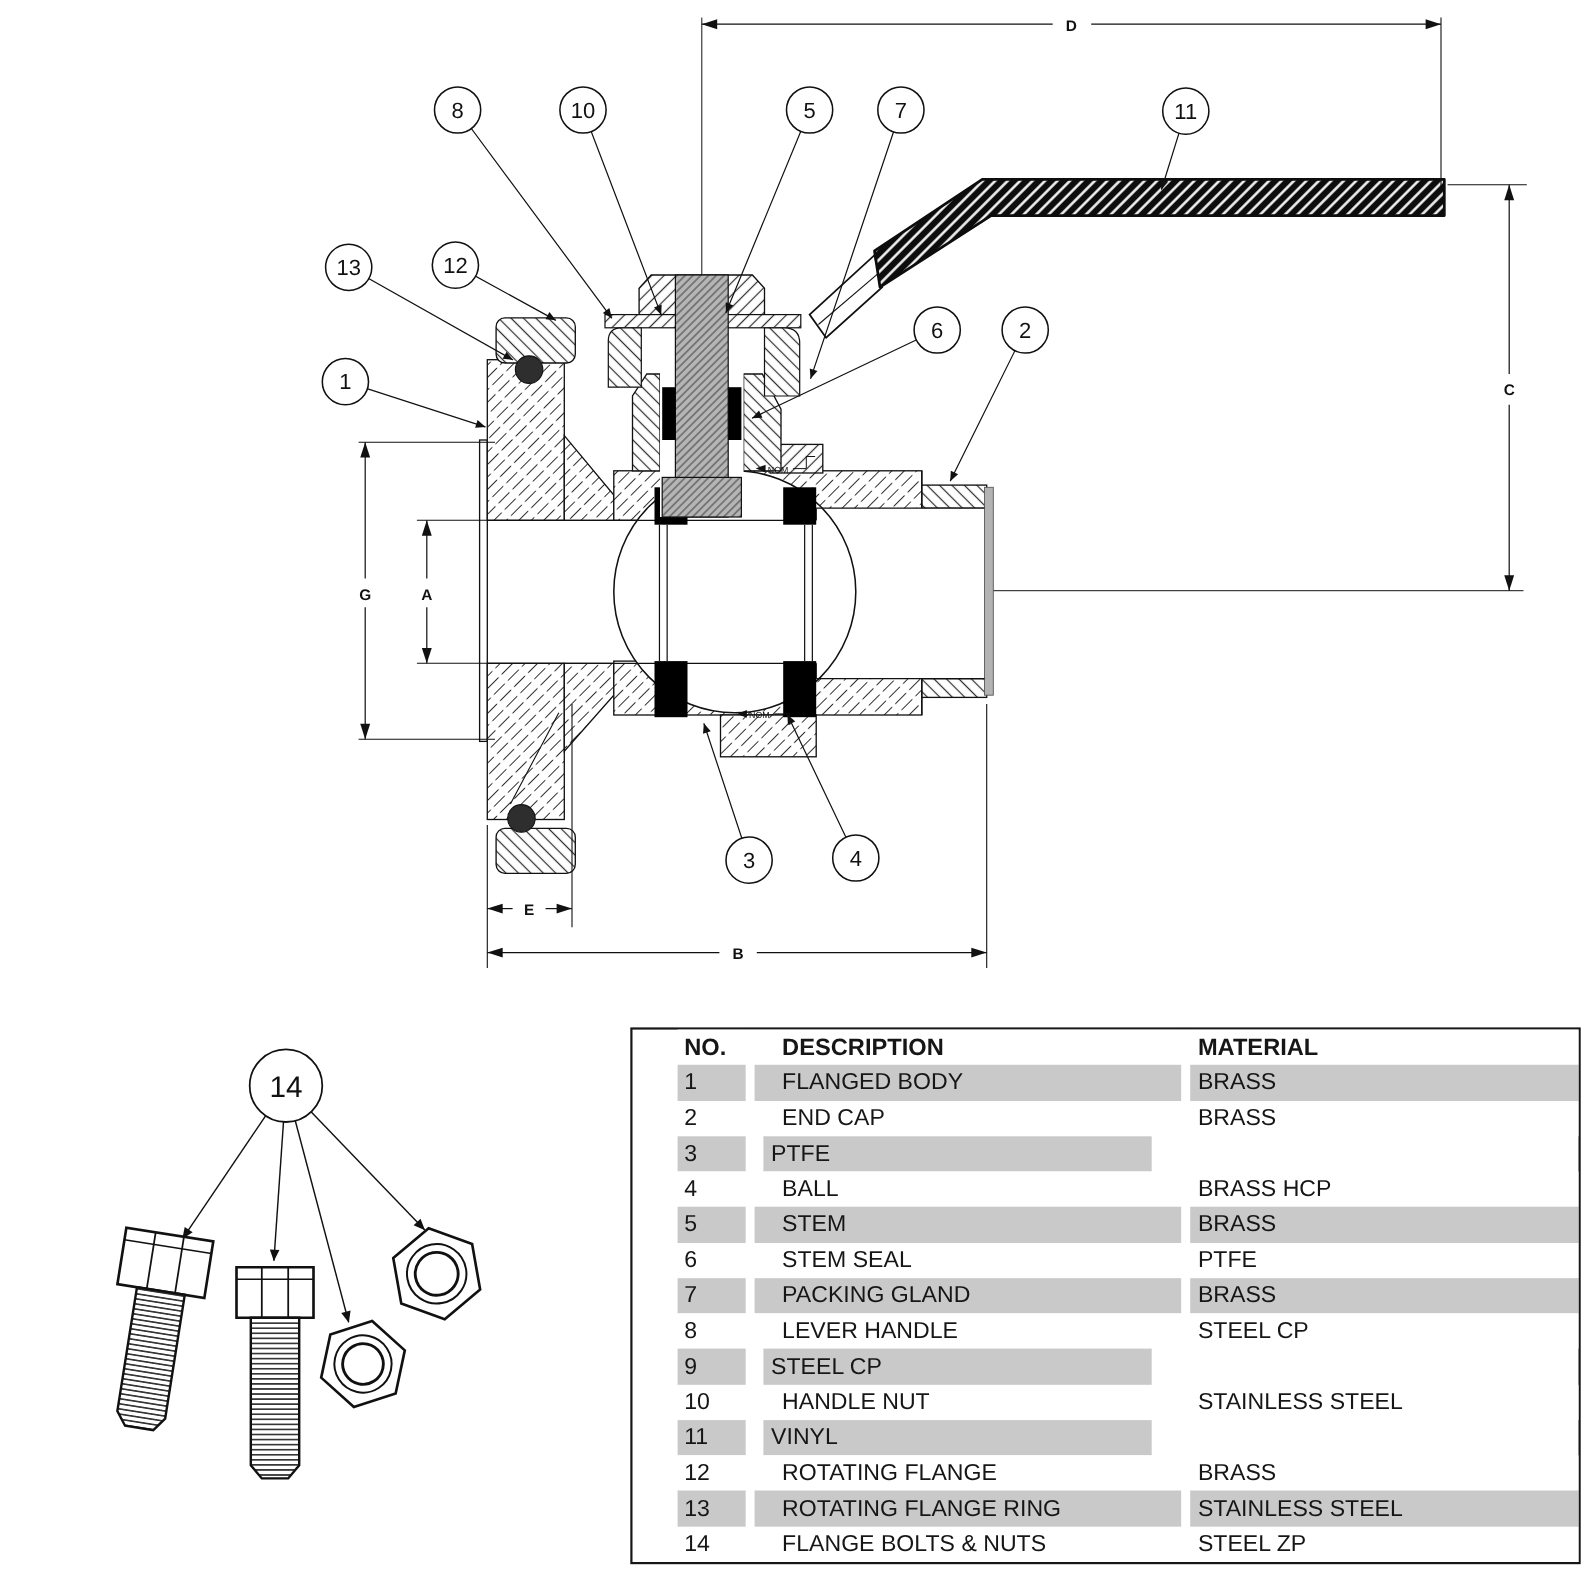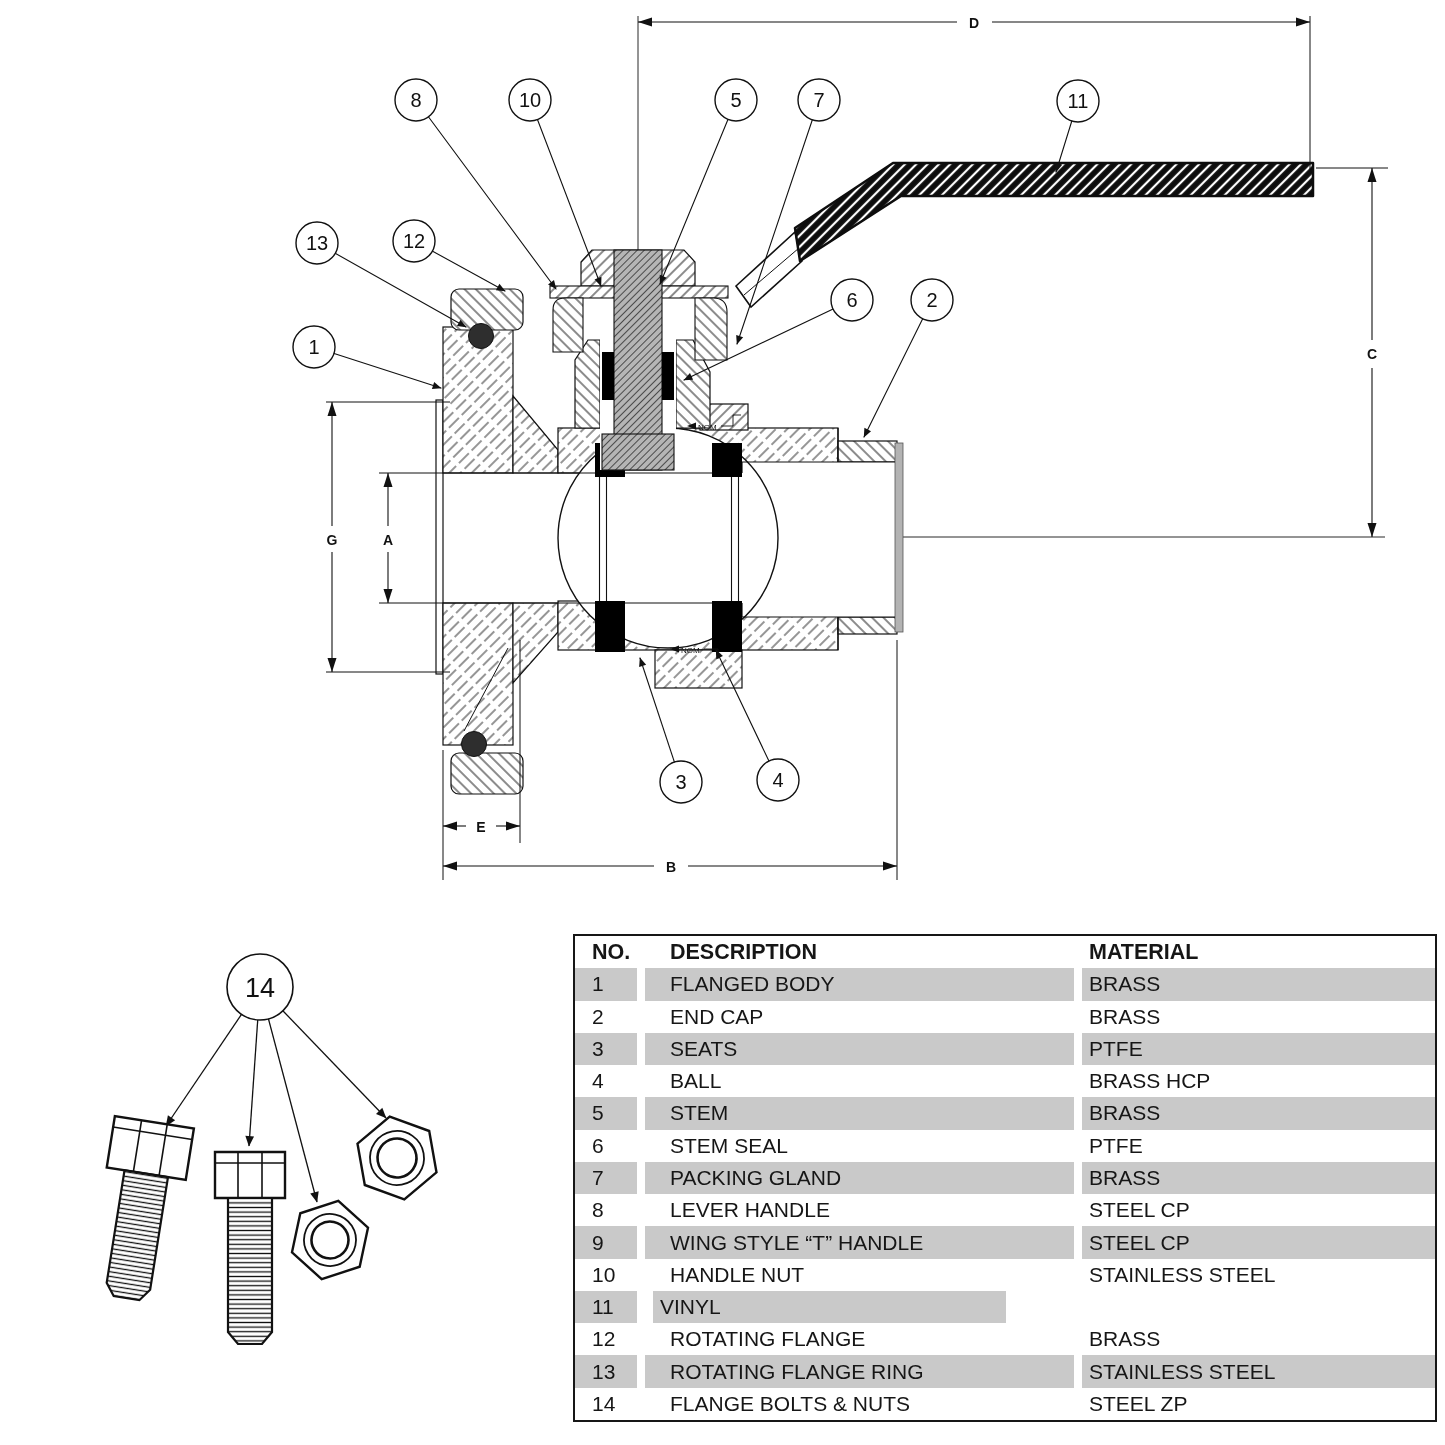--- a/index.html
+++ b/index.html
@@ -13,21 +13,21 @@
   .nom-label{font-size:8px;}
 
   
   .parts-table{position:absolute;left:573px;top:934px;width:864px;height:488px;
     border:2.5px solid #161616;box-sizing:border-box;display:flex;flex-direction:column;
     background:#fff;color:#161616;}
   .t-row{flex:1;display:flex;align-items:stretch;font-size:21px;}
   .t-row .cell{display:flex;align-items:center;box-sizing:border-box;background:#fff;}
   .t-row.shaded .cell{background:#c9c9c9;}
   .t-row .gap{width:8px;background:#fff;}
-  .c-no{width:62px;padding-left:17px;}
+  .c-no{width:62px;padding-left:6px;margin-left:41px;}
   .c-desc{flex:1;padding-left:25px;text-align:right;}
   .c-mat{width:353px;padding-left:7px;}
   .t-head{font-weight:bold;font-size:21.5px;}
   .t-head .cell{background:#fff !important;}
 </style>
 </head>
 <body>
 
 <div class="stage">
 
@@ -360,21 +360,20 @@
   <div class="t-row">
     <div class="cell c-no">2</div>
         <div class="gap"></div>
     <div class="cell c-desc">END CAP</div>
         <div class="gap"></div>
     <div class="cell c-mat">BRASS</div>
   </div>
   <div class="t-row shaded">
     <div class="cell c-no">3</div>
         <div class="gap"></div>
-    <div class="cell c-desc">SEATS</div>
         <div class="gap"></div>
     <div class="cell c-mat">PTFE</div>
   </div>
   <div class="t-row">
     <div class="cell c-no">4</div>
         <div class="gap"></div>
     <div class="cell c-desc">BALL</div>
         <div class="gap"></div>
     <div class="cell c-mat">BRASS HCP</div>
   </div>
@@ -402,21 +401,20 @@
   <div class="t-row">
     <div class="cell c-no">8</div>
         <div class="gap"></div>
     <div class="cell c-desc">LEVER HANDLE</div>
         <div class="gap"></div>
     <div class="cell c-mat">STEEL CP</div>
   </div>
   <div class="t-row shaded">
     <div class="cell c-no">9</div>
         <div class="gap"></div>
-    <div class="cell c-desc">WING STYLE “T” HANDLE</div>
         <div class="gap"></div>
     <div class="cell c-mat">STEEL CP</div>
   </div>
   <div class="t-row">
     <div class="cell c-no">10</div>
         <div class="gap"></div>
     <div class="cell c-desc">HANDLE NUT</div>
         <div class="gap"></div>
     <div class="cell c-mat">STAINLESS STEEL</div>
   </div>

